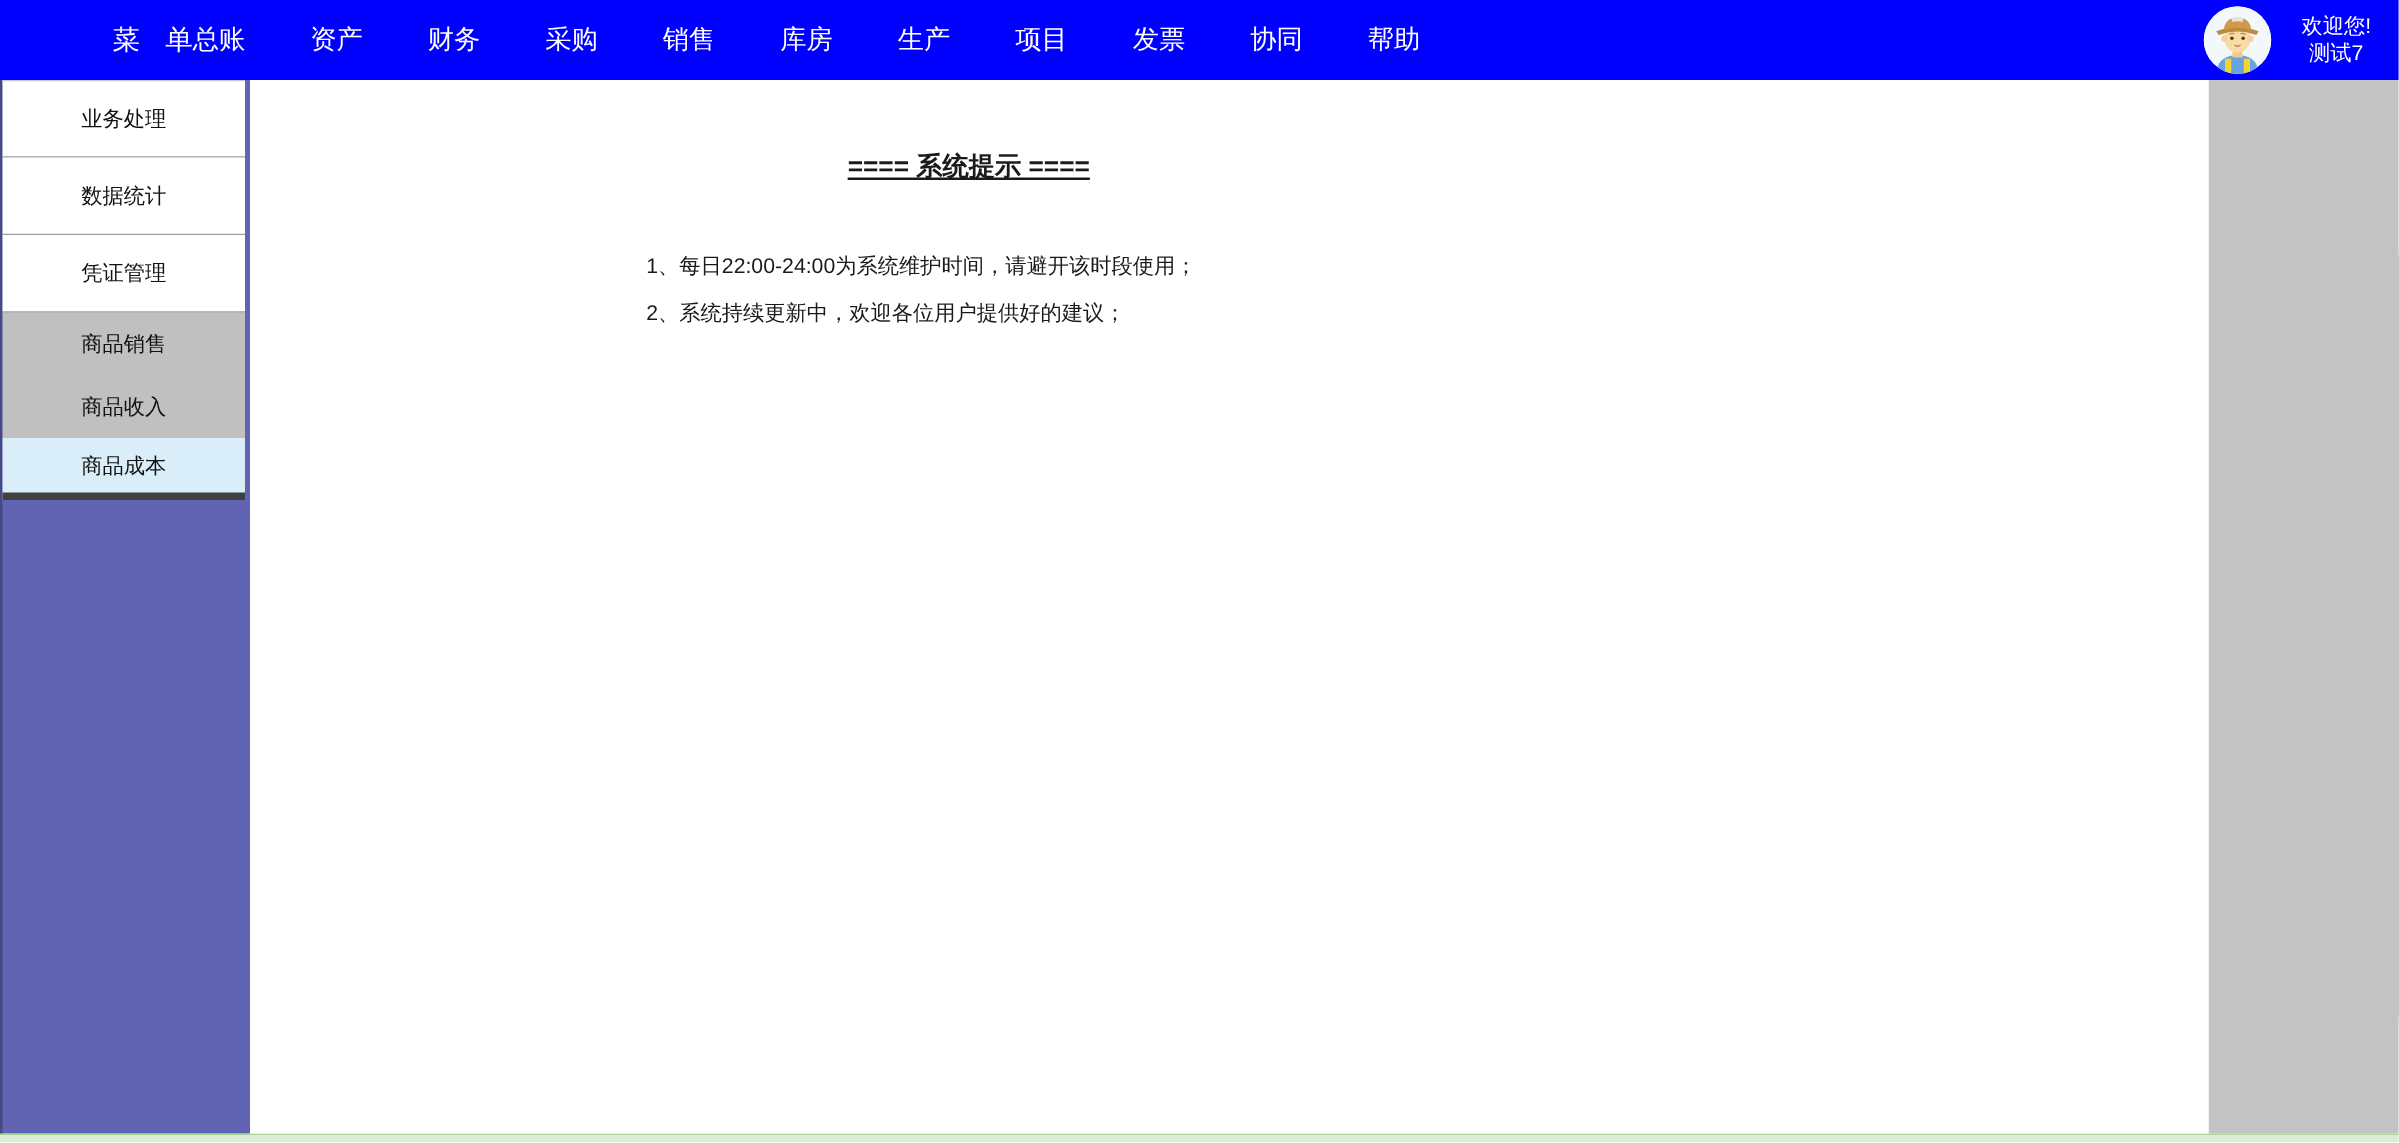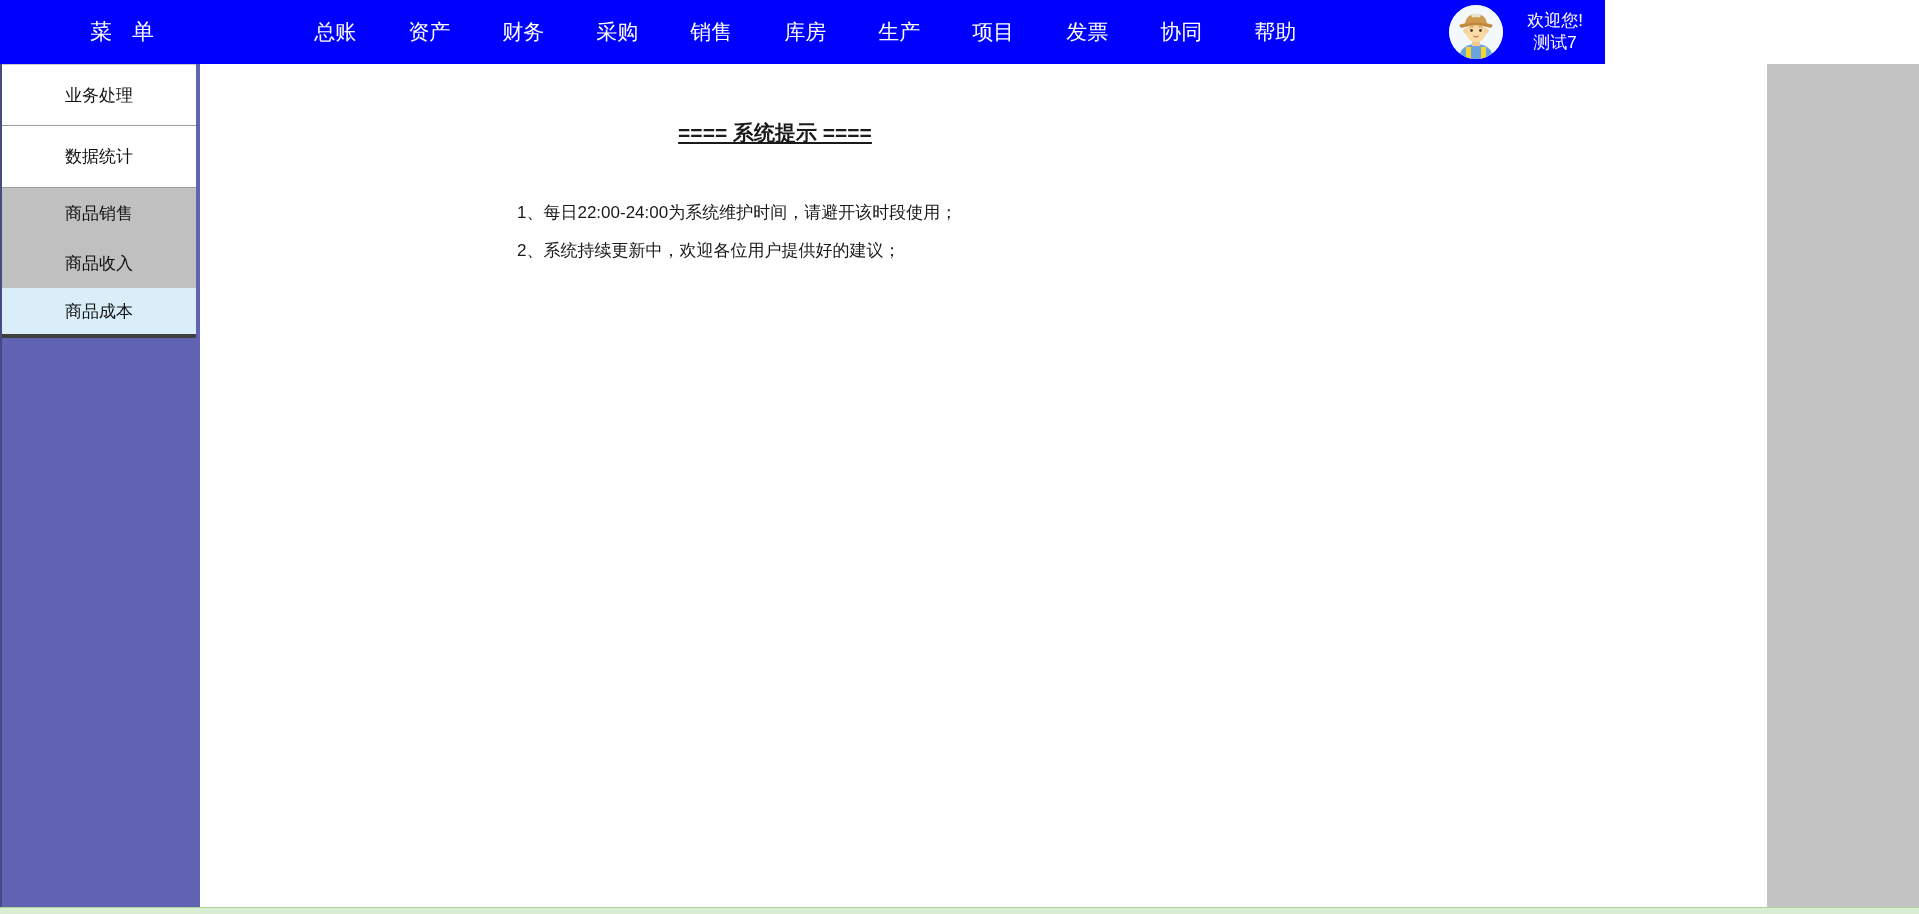--- a/index.html
+++ b/index.html
@@ -7,36 +7,34 @@
   body {
     width: 1919px; height: 914px;
     position: relative;
     font-family: "Liberation Sans", "DejaVu Sans", sans-serif;
     background: #ffffff;
     overflow: hidden;
   }
 
   
   .topbar {
-    position: absolute; top: 0; left: 0; width: 1605px; height: 64px;
+    position: absolute; top: 0; left: 0; width: 1919px; height: 64px;
     background: #0000ff;
     display: flex; align-items: center;
     color: #ffffff;
-    gap: 48px;
   }
   .menu-label {
     margin-left: 90px;
     font-size: 22px;
     word-spacing: 14px;
     white-space: nowrap;
     cursor: pointer;
   }
   .topnav {
     display: flex;
-    margin-left: 112px;
     gap: 52px;
   }
   .topnav-item {
     font-size: 21px;
     white-space: nowrap;
     cursor: pointer;
     line-height: 64px;
   }
   .user-area {
     position: absolute; right: 14px; top: 0; height: 64px;
@@ -76,21 +74,21 @@
   .sub-item {
     height: 50px;
     background: #c0c0c0;
     margin-right: 4px;
     display: flex; align-items: center; justify-content: center;
     font-size: 17px; color: #111111;
     cursor: pointer;
   }
   .sub-item.selected {
     background: #d9eef8;
-    border-bottom: 4px solid #404040;
+    border-bottom: 6px solid #404040;
   }
 
   
   .main {
     position: absolute; top: 64px; left: 250px; width: 1517px; bottom: 7px;
     background: #ffffff;
     overflow: hidden;
   }
   .notice-title {
     margin: 55px 0 0 265px;
@@ -174,20 +172,21 @@
     <div class="welcome-block">
       <div>欢迎您!</div>
       <div>测试7</div>
     </div>
   </div>
 </header>
 
 <aside class="sidebar">
   <div class="side-item first">业务处理</div>
   <div class="side-item">数据统计</div>
+  <div class="side-item">凭证管理</div>
   <div class="sub-item">商品销售</div>
   <div class="sub-item">商品收入</div>
   <div class="sub-item selected">商品成本</div>
 </aside>
 
 <main class="main">
   <div class="notice-title">==== 系统提示 ====</div>
   <div class="notice-list">
     <div class="notice-line">1、每日22:00-24:00为系统维护时间，请避开该时段使用；</div>
     <div class="notice-line">2、系统持续更新中，欢迎各位用户提供好的建议；</div>

